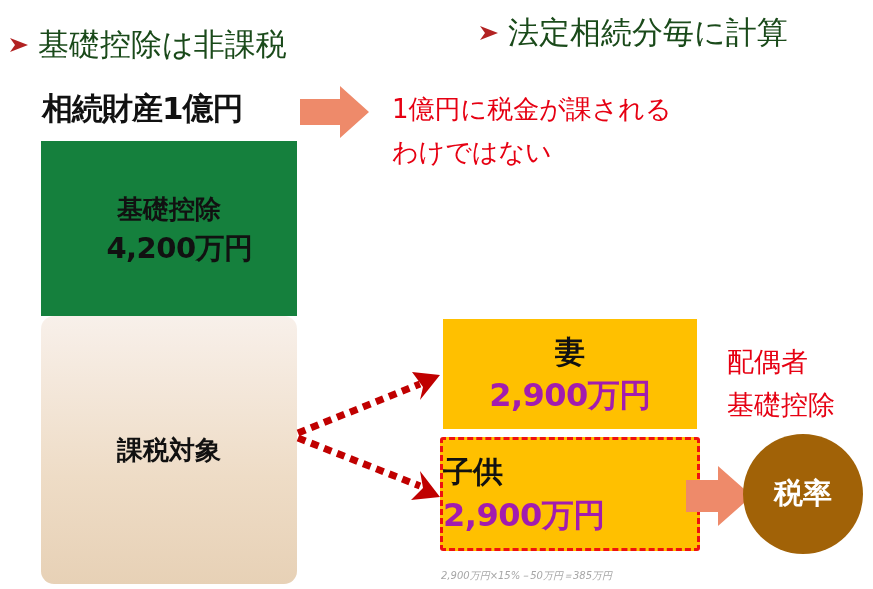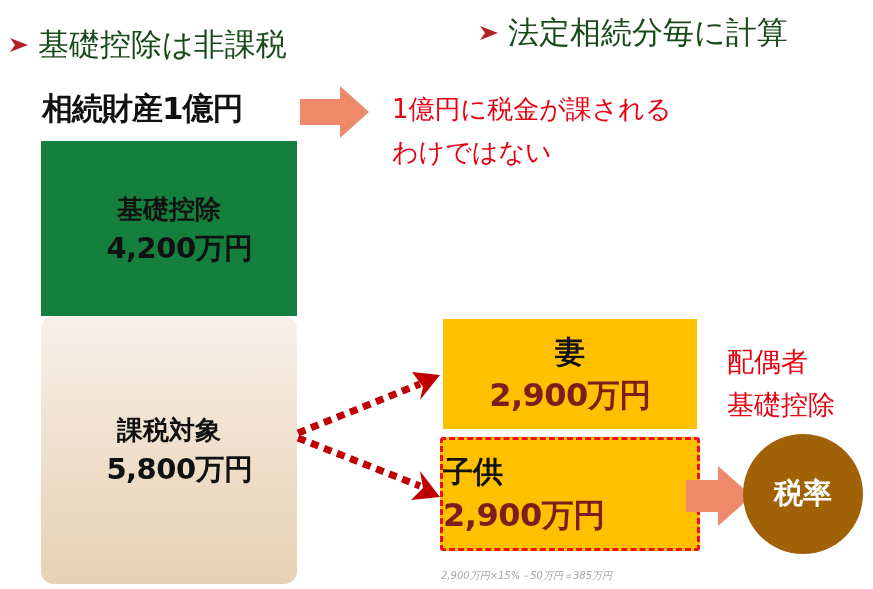--- a/index.html
+++ b/index.html
@@ -16,21 +16,21 @@
                    background:linear-gradient(to bottom, #f8f0ea 0%, #eedcc6 60%, #e7d1b6 100%);
                    display:flex; flex-direction:column; align-items:center; justify-content:center;border-radius:13px; }
     .box-label { font-size:26px; font-weight:bold; color:#111; line-height:38px; }
     .box-value { font-size:29px; font-weight:bold; color:#111; line-height:40px; letter-spacing:-0.5px;margin-left:21px; }
     .box-wife { left:443px; top:319px; width:254px; height:110px; background:#ffc000;
                 display:flex; flex-direction:column; align-items:center; justify-content:center; }
     .box-child { left:440px; top:437px; width:254px; height:108px; background:#ffc000;
                  border:3px dashed #ee1111; border-radius:3px;
                  display:flex; flex-direction:column; align-items:flex-start; justify-content:center; }
     .heir-label { font-size:30px; font-weight:bold; color:#111; line-height:42px; }
-    .heir-value { font-size:32px; font-weight:bold; color:#7f1d1d; line-height:44px; letter-spacing:-0.5px; }
+    .heir-value { font-size:32px; font-weight:bold; color:#a21caf; line-height:44px; letter-spacing:-0.5px; }
     .note-spouse { left:727px; top:340px; font-size:27px; color:#e60012; line-height:43px; white-space:nowrap; }
     .circle-rate { left:743px; top:434px; width:120px; height:120px; border-radius:50%; background:#a16207;
                    display:flex; align-items:center; justify-content:center; }
     .circle-rate span { color:#fff; font-size:29px; font-weight:bold; }
     .formula { left:441px; top:569px; font-size:10px; color:#a6a6a6; font-style:italic; white-space:nowrap; }
     svg.overlay { position:absolute; left:0; top:0; }
   </style>
 </head>
 <body>
 
@@ -53,21 +53,20 @@
   <div>1億円に税金が課される</div>
   <div>わけではない</div>
 </div>
 
 <div class="abs box-deduct">
   <div class="box-label">基礎控除</div>
   <div class="box-value">4,200万円</div>
 </div>
 <div class="abs box-taxable">
   <div class="box-label">課税対象</div>
-  <div class="box-value">5,800万円</div>
 </div>
 
 <div class="abs box-wife">
   <div class="heir-label">妻</div>
   <div class="heir-value">2,900万円</div>
 </div>
 <div class="abs box-child">
   <div class="heir-label">子供</div>
   <div class="heir-value">2,900万円</div>
 </div>

